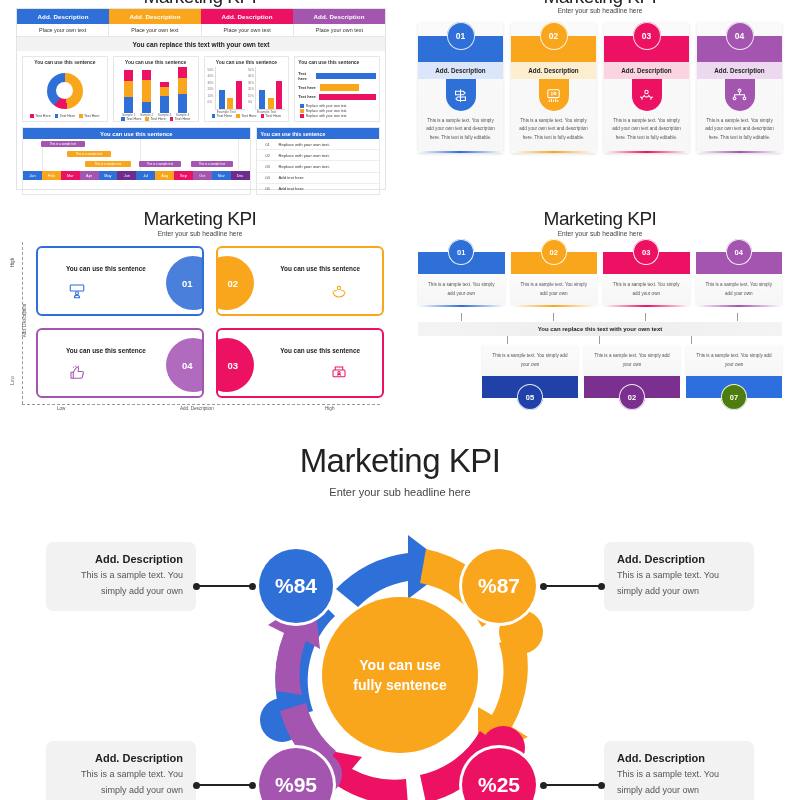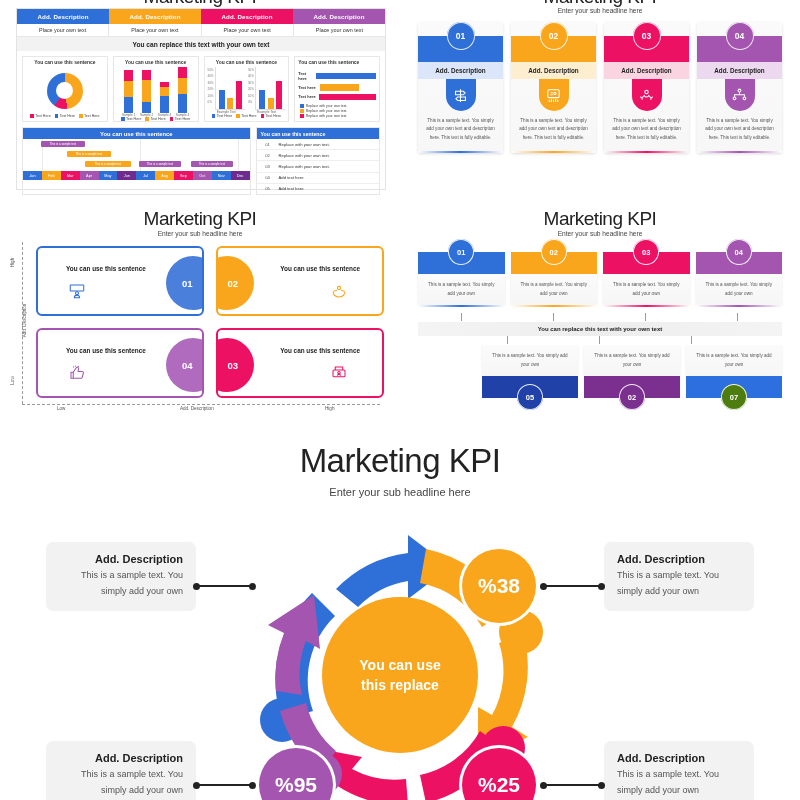--- a/index.html
+++ b/index.html
@@ -638,24 +638,25 @@
 
       <g>
         <path d="M80 258 A122 122 0 0 1 40 196 L66 188 A90 90 0 0 0 96 236 Z" fill="#A355B0"></path>
         <path d="M36 176 A122 122 0 0 1 44 118 L28 110 L74 80 L80 134 L66 126 A90 90 0 0 0 62 180 Z" fill="#A355B0"></path>
         <circle cx="80" cy="259" r="22" fill="#A355B0"></circle>
       </g>
     </svg>
 
     <div class="hub" style="left:322px;top:167px">
       <span>You can use</span>
-      <span>this replace</span>
-    </div>
-
-    <div class="pct" style="left:462px;top:119px;width:74px;height:74px;background:#F9A61C">%38</div>
+      <span>fully sentence</span>
+    </div>
+
+    <div class="pct" style="left:259px;top:119px;width:74px;height:74px;background:#2F6FD8">%84</div>
+    <div class="pct" style="left:462px;top:119px;width:74px;height:74px;background:#F9A61C">%87</div>
     <div class="pct" style="left:462px;top:318px;width:74px;height:74px;background:#ED1164">%25</div>
     <div class="pct" style="left:259px;top:318px;width:74px;height:74px;background:#A355B0">%95</div>
 
     <div class="dbox l" style="left:46px;top:112px">
       <h4>Add. Description</h4>
       <p>This is a sample text. You simply add your own</p>
     </div>
     <div class="conn" style="left:196px;top:155px;width:56px"></div>
     <div class="dot" style="left:193px;top:153px"></div>
     <div class="dot" style="left:249px;top:153px"></div>

